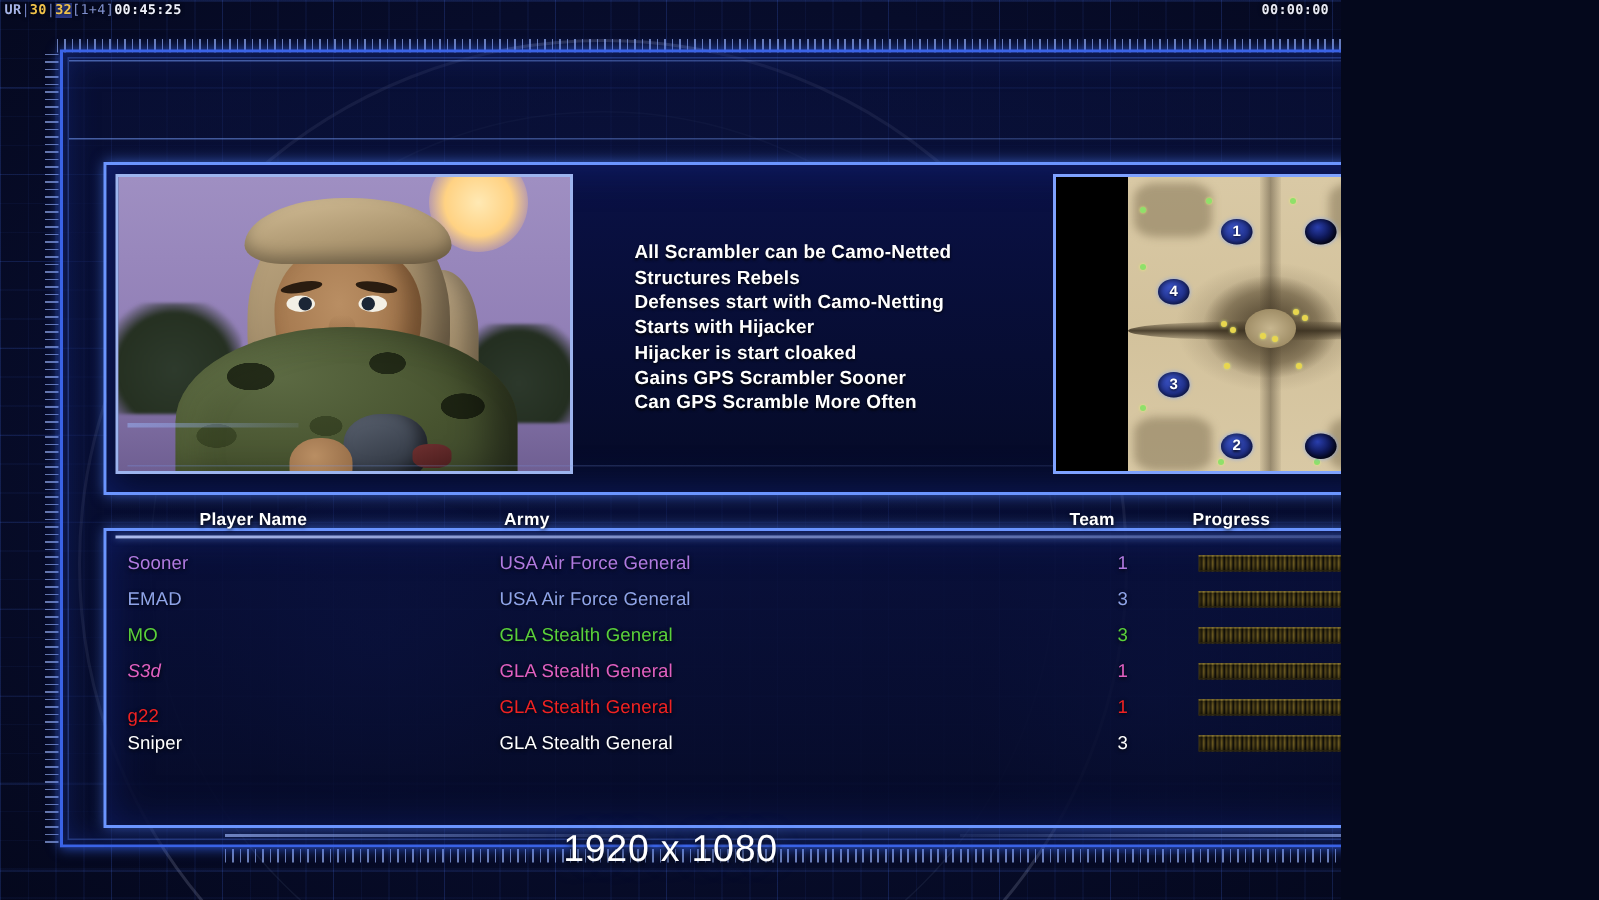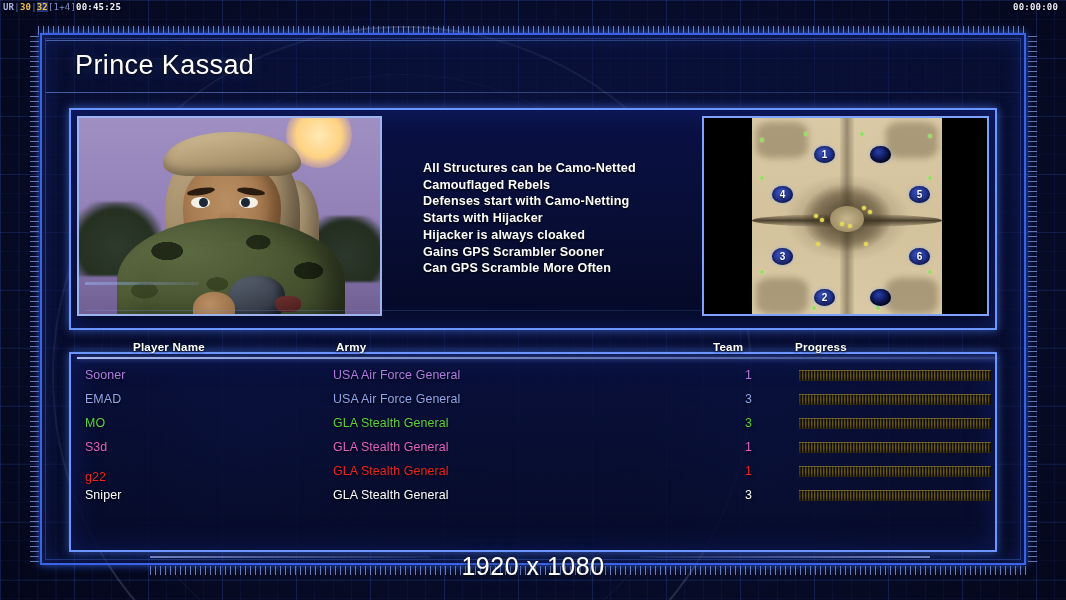--- a/index.html
+++ b/index.html
@@ -8,21 +8,21 @@
     width: 1066px;
     height: 600px;
     overflow: hidden;
     background: #04081c;
     font-family: "Liberation Sans", sans-serif;
   }
 
   
   #screen {
     position: relative;
-    width: 1066px;
+    width: 894px;
     height: 600px;
     background:
       radial-gradient(ellipse 900px 620px at 52% 46%, #0b1340 0%, #070c2a 45%, #04071a 80%, #02040f 100%);
     overflow: hidden;
     padding-left: 31px;
   }
 
   
   .grid-bg {
     position: absolute; inset: 0;
@@ -450,23 +450,20 @@
 
   <div class="ruler ruler-h" id="ruler-top"></div>
   <div class="ruler ruler-h" id="ruler-bottom"></div>
   <div class="ruler ruler-v" id="ruler-left"></div>
   <div class="ruler ruler-v" id="ruler-right"></div>
 
   <div id="outer-frame"></div>
 
   <div class="title-rule" id="title-rule-top"></div>
   <div class="title-rule" id="title-rule-bot"></div>
-  <div id="title-bar">
-    <div id="page-title">Prince Kassad</div>
-  </div>
 
   <div id="info-panel">
 
     <div id="portrait">
       <div class="p-sky"></div>
       <div class="p-sun"></div>
       <div class="p-bush"></div>
       <div class="p-bush2"></div>
       <div class="p-wrap-drape"></div>
       <div class="p-wrap-back"></div>
@@ -483,25 +480,25 @@
       </div>
       <div class="p-wrap-band"></div>
       <div class="p-body"></div>
       <div class="p-camo"></div>
       <div class="p-object"></div>
       <div class="p-object-spout"></div>
       <div class="p-hand"></div>
     </div>
 
     <div id="abilities">
-      <div class="ability-line">All Structures can be Camo-Netted</div>
-      <div class="ability-line">Camouflaged Rebels</div>
+      <div class="ability-line">All Scrambler can be Camo-Netted</div>
+      <div class="ability-line">Structures Rebels</div>
       <div class="ability-line">Defenses start with Camo-Netting</div>
       <div class="ability-line">Starts with Hijacker</div>
-      <div class="ability-line">Hijacker is always cloaked</div>
+      <div class="ability-line">Hijacker is start cloaked</div>
       <div class="ability-line">Gains GPS Scrambler Sooner</div>
       <div class="ability-line">Can GPS Scramble More Often</div>
     </div>
 
     <div class="panel-accent" id="acc-1"></div>
     <div class="panel-accent" id="acc-2"></div>
     <div class="panel-accent" id="acc-3"></div>
 
     <div id="minimap">
       <div id="minimap-terrain">
@@ -572,21 +569,21 @@
       </div>
       <div class="row">
         <div class="c-name" style="color: rgb(90, 209, 58); text-align: right;">MO</div>
         <div class="c-army" style="color: rgb(90, 209, 58);">GLA Stealth General</div>
         <div class="c-team" style="color: rgb(90, 209, 58);">3</div>
         <div class="c-prog">
           <div class="pbar" style="width: 100%;"></div>
         </div>
       </div>
       <div class="row">
-        <div class="c-name" style="color: rgb(224, 96, 192);">S3d</div>
+        <div class="c-name" style="color: rgb(224, 96, 192); font-style: italic;">S3d</div>
         <div class="c-army" style="color: rgb(224, 96, 192);">GLA Stealth General</div>
         <div class="c-team" style="color: rgb(224, 96, 192);">1</div>
         <div class="c-prog">
           <div class="pbar" style="width: 100%;"></div>
         </div>
       </div>
       <div class="row">
         <div class="c-name" style="color: rgb(240, 34, 34); margin-top: 11px;">g22</div>
         <div class="c-army" style="color: rgb(240, 34, 34);">GLA Stealth General</div>
         <div class="c-team" style="color: rgb(240, 34, 34);">1</div>

